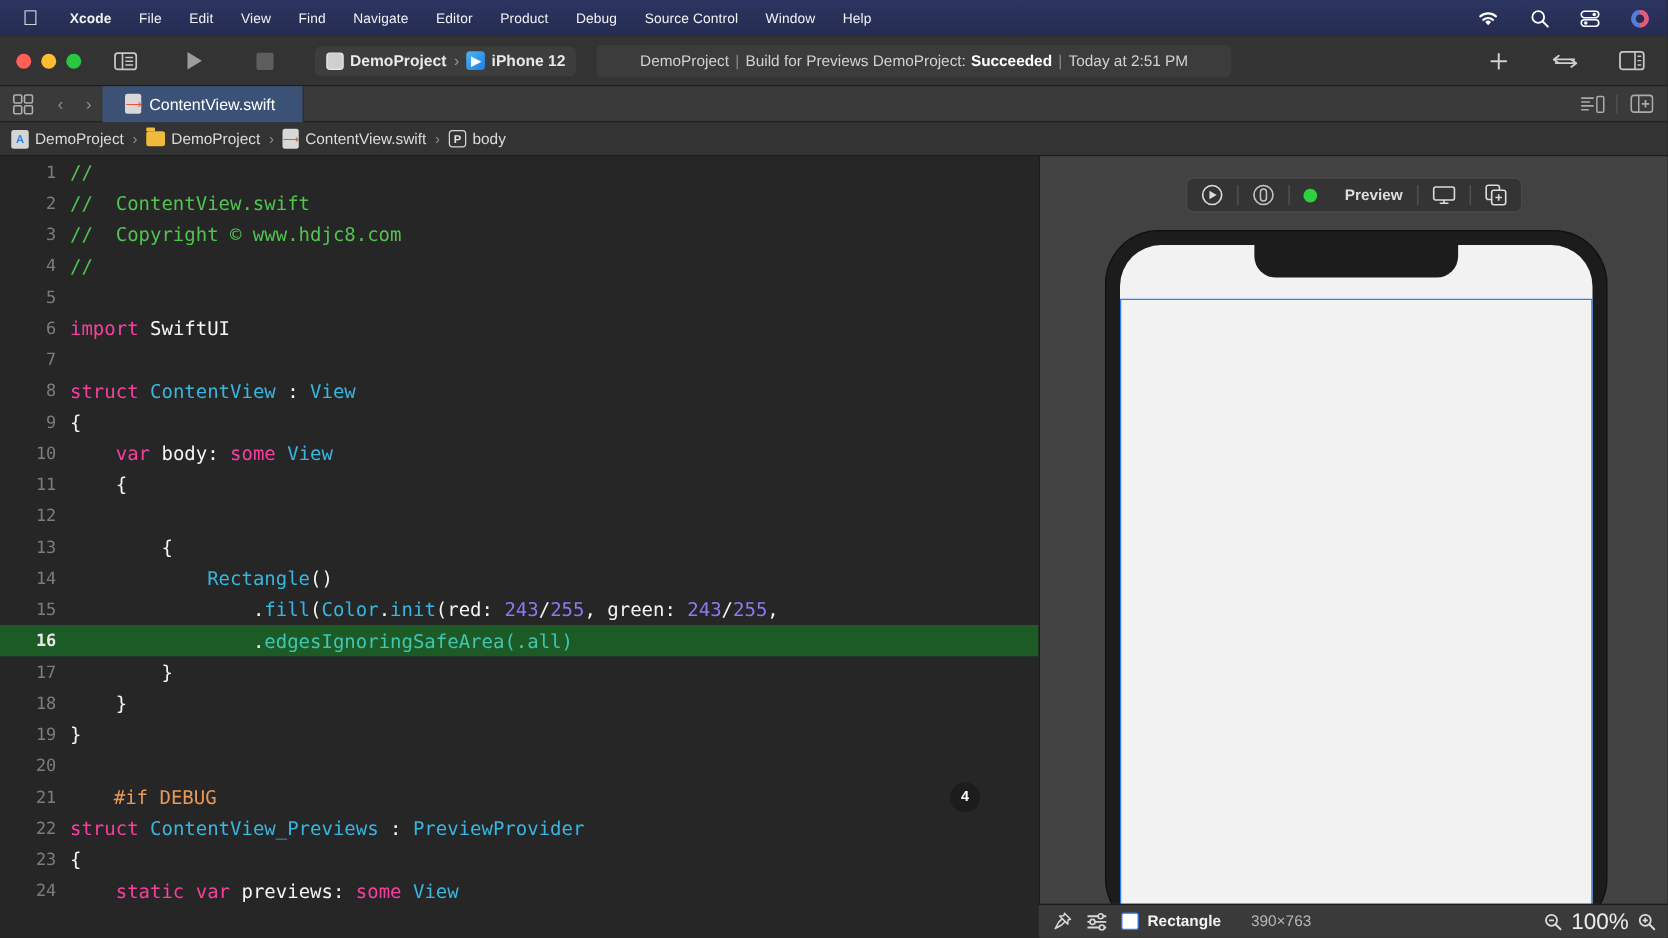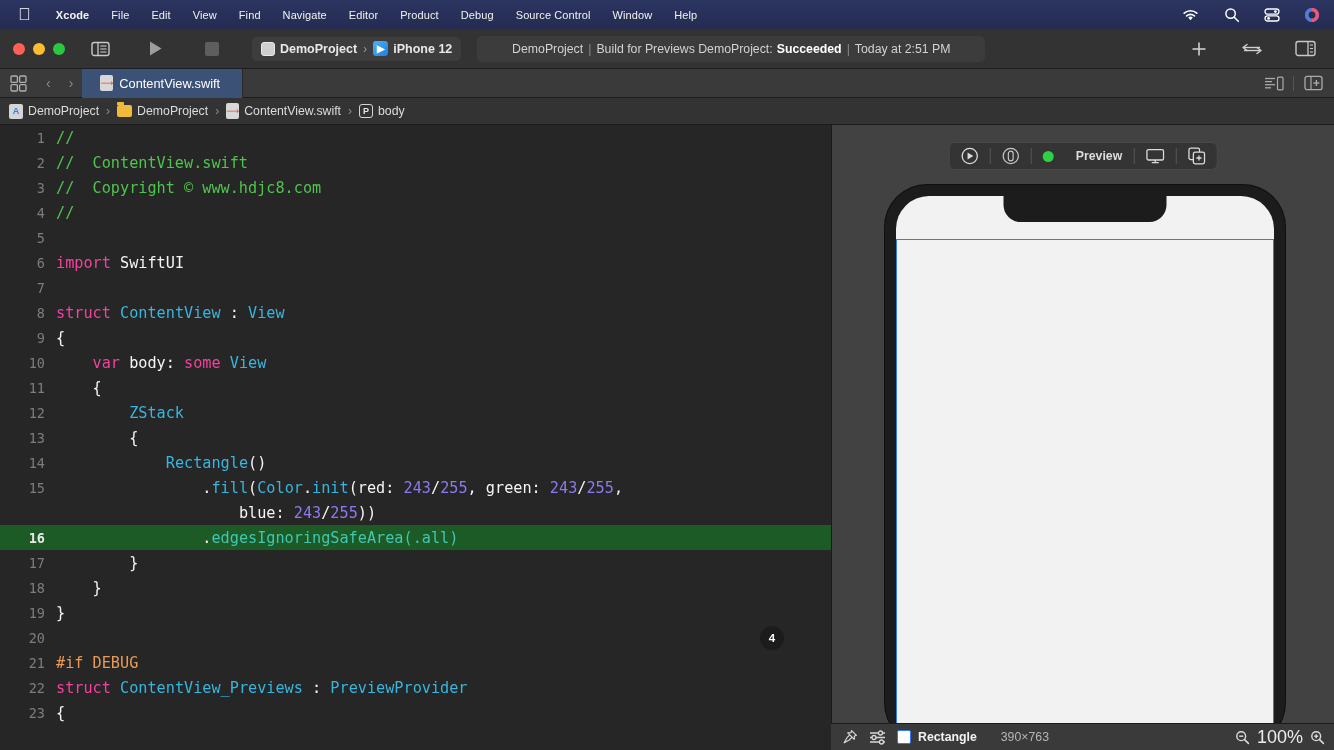--- a/index.html
+++ b/index.html
@@ -150,21 +150,21 @@
   }
   .code-line.hl { background: #1d5b26; }
   .code-line.hl .ln { color: #e8e8e8; font-weight: bold; }
   .code-line .txt { flex: 1 1 auto; }
 
   .c-com { color: #4fc44f; }
   .c-kw  { color: #f6409f; }
   .c-typ { color: #37b6e0; }
   .c-fn  { color: #41c6b3; }
   .c-num { color: #8f79f0; }
-  .c-dir { color: #ea9a55; }
+  .c-dir { color: #ea9a55; margin-left: 35px; }
   .c-pln { color: #f4f4f4; }
 
   #badge4 {
     position: absolute; left: 760px; top: 501px;
     width: 24px; height: 24px; border-radius: 50%;
     background: #1c1c1c;
     color: #fff; font-size: 11.5px; font-weight: bold;
     display: flex; align-items: center; justify-content: center;
     font-family: "Liberation Sans", sans-serif;
   }
@@ -427,25 +427,24 @@
       <div class="code-line"><span class="ln">2</span><span class="txt"><span></span><span class="c-com">//  ContentView.swift</span></span></div>
       <div class="code-line"><span class="ln">3</span><span class="txt"><span></span><span class="c-com">//  Copyright © www.hdjc8.com</span></span></div>
       <div class="code-line"><span class="ln">4</span><span class="txt"><span></span><span class="c-com">//</span></span></div>
       <div class="code-line"><span class="ln">5</span><span class="txt"><span></span></span></div>
       <div class="code-line"><span class="ln">6</span><span class="txt"><span></span><span class="c-kw">import</span><span class="c-pln"> SwiftUI</span></span></div>
       <div class="code-line"><span class="ln">7</span><span class="txt"><span></span></span></div>
       <div class="code-line"><span class="ln">8</span><span class="txt"><span></span><span class="c-kw">struct</span><span class="c-pln"> </span><span class="c-typ">ContentView</span><span class="c-pln"> : </span><span class="c-typ">View</span></span></div>
       <div class="code-line"><span class="ln">9</span><span class="txt"><span></span><span class="c-pln">{</span></span></div>
       <div class="code-line"><span class="ln">10</span><span class="txt"><span>    </span><span class="c-kw">var</span><span class="c-pln"> body: </span><span class="c-kw">some</span><span class="c-pln"> </span><span class="c-typ">View</span></span></div>
       <div class="code-line"><span class="ln">11</span><span class="txt"><span>    </span><span class="c-pln">{</span></span></div>
-      <div class="code-line"><span class="ln">12</span><span class="txt"><span>        </span><span class="c-typ">ZStack</span></span></div>
+      <div class="code-line"><span class="ln">12</span></div>
       <div class="code-line"><span class="ln">13</span><span class="txt"><span>        </span><span class="c-pln">{</span></span></div>
       <div class="code-line"><span class="ln">14</span><span class="txt"><span>            </span><span class="c-typ">Rectangle</span><span class="c-pln">()</span></span></div>
       <div class="code-line"><span class="ln">15</span><span class="txt"><span>                </span><span class="c-pln">.</span><span class="c-typ">fill</span><span class="c-pln">(</span><span class="c-typ">Color</span><span class="c-pln">.</span><span class="c-typ">init</span><span class="c-pln">(red: </span><span class="c-num">243</span><span class="c-pln">/</span><span class="c-num">255</span><span class="c-pln">, green: </span><span class="c-num">243</span><span class="c-pln">/</span><span class="c-num">255</span><span class="c-pln">,</span></span></div>
-      <div class="code-line"><span class="ln"></span><span class="txt"><span>                    </span><span class="c-pln">blue: </span><span class="c-num">243</span><span class="c-pln">/</span><span class="c-num">255</span><span class="c-pln">))</span></span></div>
       <div class="code-line hl"><span class="ln">16</span><span class="txt"><span>                </span><span class="c-pln">.</span><span class="c-fn">edgesIgnoringSafeArea</span><span class="c-fn">(.all)</span></span></div>
       <div class="code-line"><span class="ln">17</span><span class="txt"><span>        </span><span class="c-pln">}</span></span></div>
       <div class="code-line"><span class="ln">18</span><span class="txt"><span>    </span><span class="c-pln">}</span></span></div>
       <div class="code-line"><span class="ln">19</span><span class="txt"><span></span><span class="c-pln">}</span></span></div>
       <div class="code-line"><span class="ln">20</span><span class="txt"><span></span></span></div>
       <div class="code-line"><span class="ln">21</span><span class="txt"><span></span><span class="c-dir">#if DEBUG</span></span></div>
       <div class="code-line"><span class="ln">22</span><span class="txt"><span></span><span class="c-kw">struct</span><span class="c-pln"> </span><span class="c-typ">ContentView_Previews</span><span class="c-pln"> : </span><span class="c-typ">PreviewProvider</span></span></div>
       <div class="code-line"><span class="ln">23</span><span class="txt"><span></span><span class="c-pln">{</span></span></div>
       <div class="code-line"><span class="ln">24</span><span class="txt"><span>    </span><span class="c-kw">static</span><span class="c-pln"> </span><span class="c-kw">var</span><span class="c-pln"> previews: </span><span class="c-kw">some</span><span class="c-pln"> </span><span class="c-typ">View</span></span></div>
     </div>

